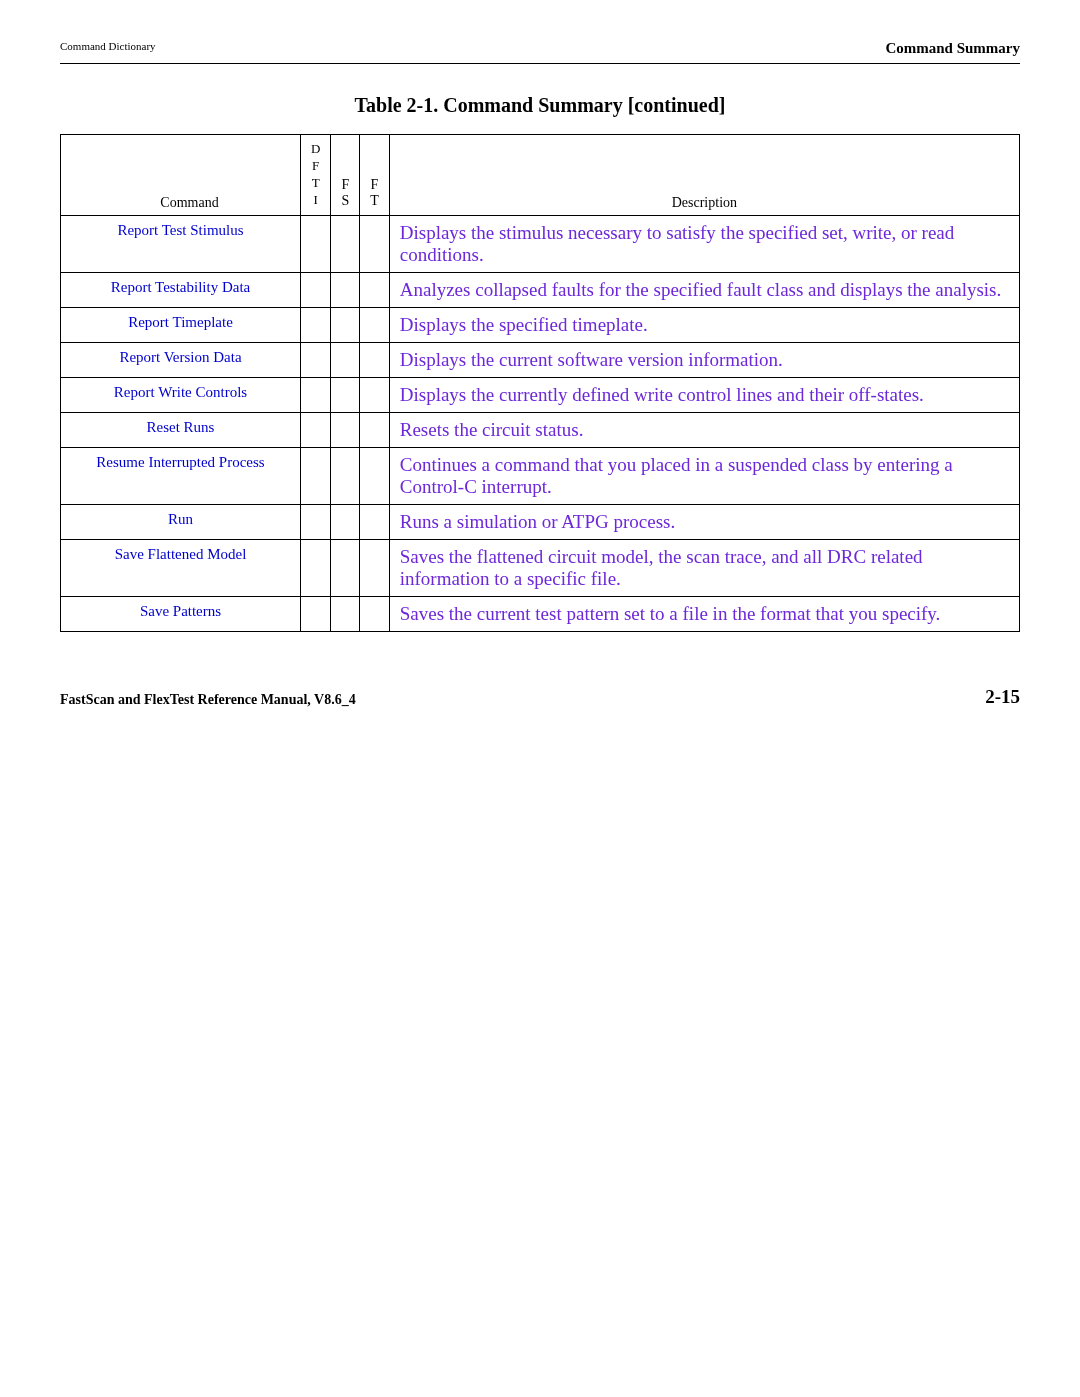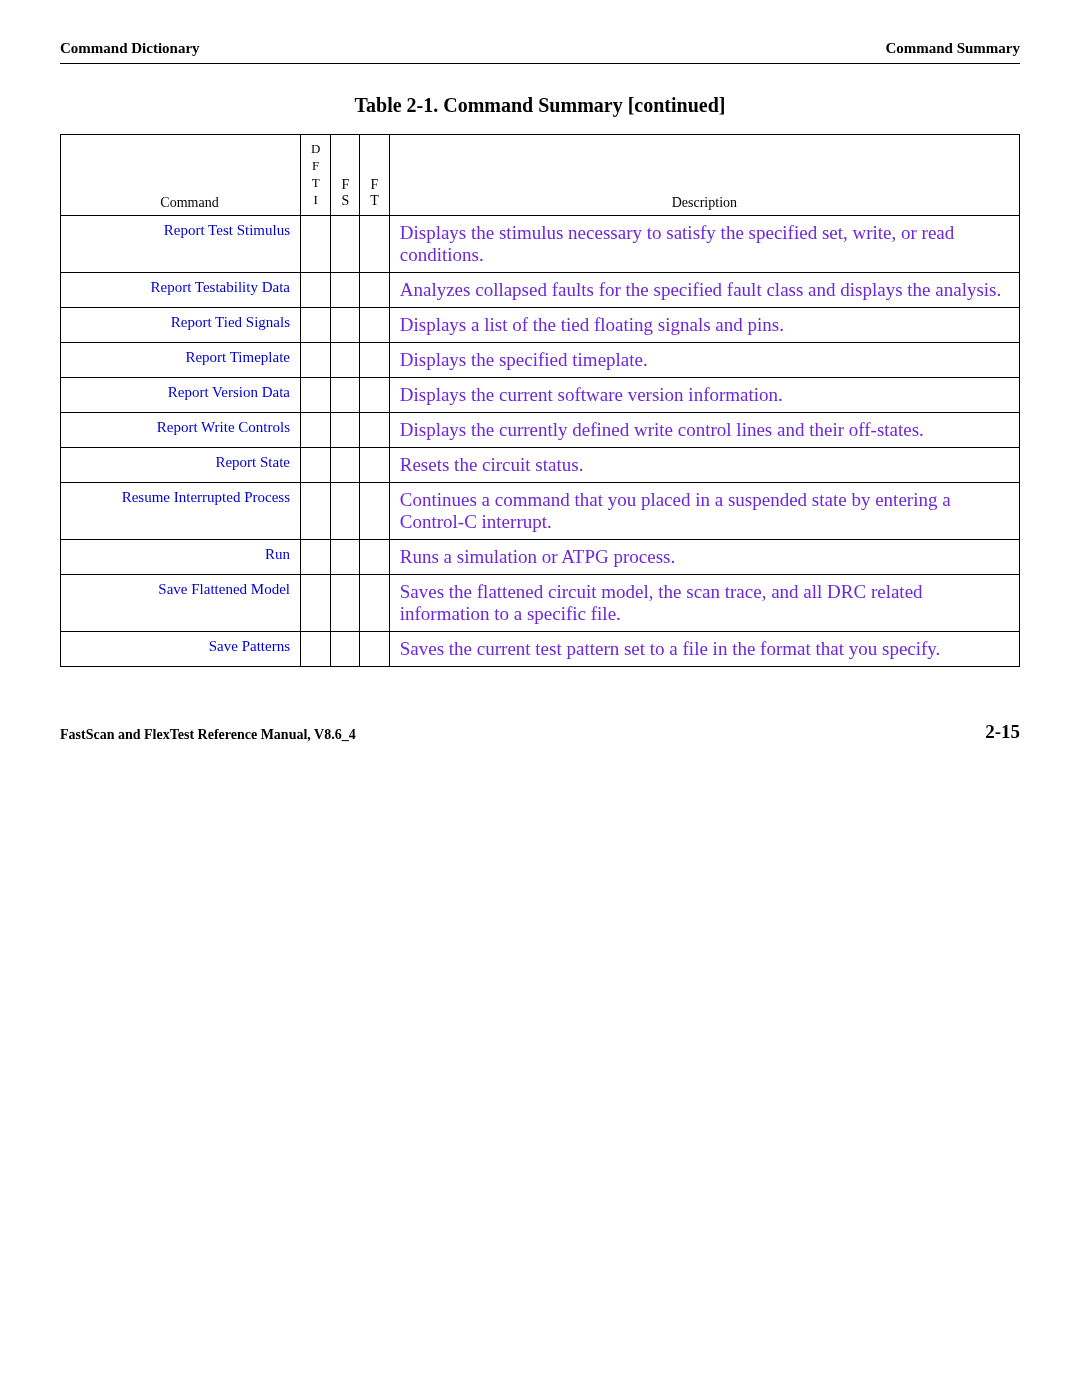--- a/index.html
+++ b/index.html
@@ -21,22 +21,22 @@
     .page-header {
       display: flex;
       justify-content: space-between;
       align-items: flex-start;
       border-bottom: 1.5px solid #000;
       padding-bottom: 6px;
       margin-bottom: 30px;
     }
 
     .header-left {
-      font-weight: bold;
-      font-size: 15px;
+      font-weight: normal;
+      font-size: 11px;
     }
 
     .header-right {
       font-weight: bold;
       font-size: 15px;
     }
 
     .table-title {
       text-align: center;
       font-size: 20px;
@@ -58,21 +58,21 @@
 
     .header-row th {
       font-weight: normal;
       text-align: center;
       font-size: 14px;
       vertical-align: bottom;
     }
 
     .col-command {
       width: 240px;
-      text-align: right;
+      text-align: center;
     }
 
     .col-dftis {
       width: 30px;
       text-align: center;
     }
 
     .col-fs {
       width: 28px;
       text-align: center;
@@ -179,27 +179,20 @@
         <td class="col-description"><span class="desc-text">Displays the stimulus necessary to satisfy the specified set, write, or read conditions.</span></td>
       </tr>
       <tr>
         <td class="col-command"><span class="cmd-link">Report Testability Data</span></td>
         <td class="col-dftis"></td>
         <td class="col-fs"></td>
         <td class="col-ft"></td>
         <td class="col-description"><span class="desc-text">Analyzes collapsed faults for the specified fault class and displays the analysis.</span></td>
       </tr>
       <tr>
-        <td class="col-command"><span class="cmd-link">Report Tied Signals</span></td>
-        <td class="col-dftis"></td>
-        <td class="col-fs"></td>
-        <td class="col-ft"></td>
-        <td class="col-description"><span class="desc-text">Displays a list of the tied floating signals and pins.</span></td>
-      </tr>
-      <tr>
         <td class="col-command"><span class="cmd-link">Report Timeplate</span></td>
         <td class="col-dftis"></td>
         <td class="col-fs"></td>
         <td class="col-ft"></td>
         <td class="col-description"><span class="desc-text">Displays the specified timeplate.</span></td>
       </tr>
       <tr>
         <td class="col-command"><span class="cmd-link">Report Version Data</span></td>
         <td class="col-dftis"></td>
         <td class="col-fs"></td>
@@ -207,32 +200,32 @@
         <td class="col-description"><span class="desc-text">Displays the current software version information.</span></td>
       </tr>
       <tr>
         <td class="col-command"><span class="cmd-link">Report Write Controls</span></td>
         <td class="col-dftis"></td>
         <td class="col-fs"></td>
         <td class="col-ft"></td>
         <td class="col-description"><span class="desc-text">Displays the currently defined write control lines and their off-states.</span></td>
       </tr>
       <tr>
-        <td class="col-command"><span class="cmd-link">Report State</span></td>
+        <td class="col-command"><span class="cmd-link">Reset Runs</span></td>
         <td class="col-dftis"></td>
         <td class="col-fs"></td>
         <td class="col-ft"></td>
         <td class="col-description"><span class="desc-text">Resets the circuit status.</span></td>
       </tr>
       <tr>
         <td class="col-command"><span class="cmd-link">Resume Interrupted Process</span></td>
         <td class="col-dftis"></td>
         <td class="col-fs"></td>
         <td class="col-ft"></td>
-        <td class="col-description"><span class="desc-text">Continues a command that you placed in a suspended state by entering a Control-C interrupt.</span></td>
+        <td class="col-description"><span class="desc-text">Continues a command that you placed in a suspended class by entering a Control-C interrupt.</span></td>
       </tr>
       <tr>
         <td class="col-command"><span class="cmd-link">Run</span></td>
         <td class="col-dftis"></td>
         <td class="col-fs"></td>
         <td class="col-ft"></td>
         <td class="col-description"><span class="desc-text">Runs a simulation or ATPG process.</span></td>
       </tr>
       <tr>
         <td class="col-command"><span class="cmd-link">Save Flattened Model</span></td>

